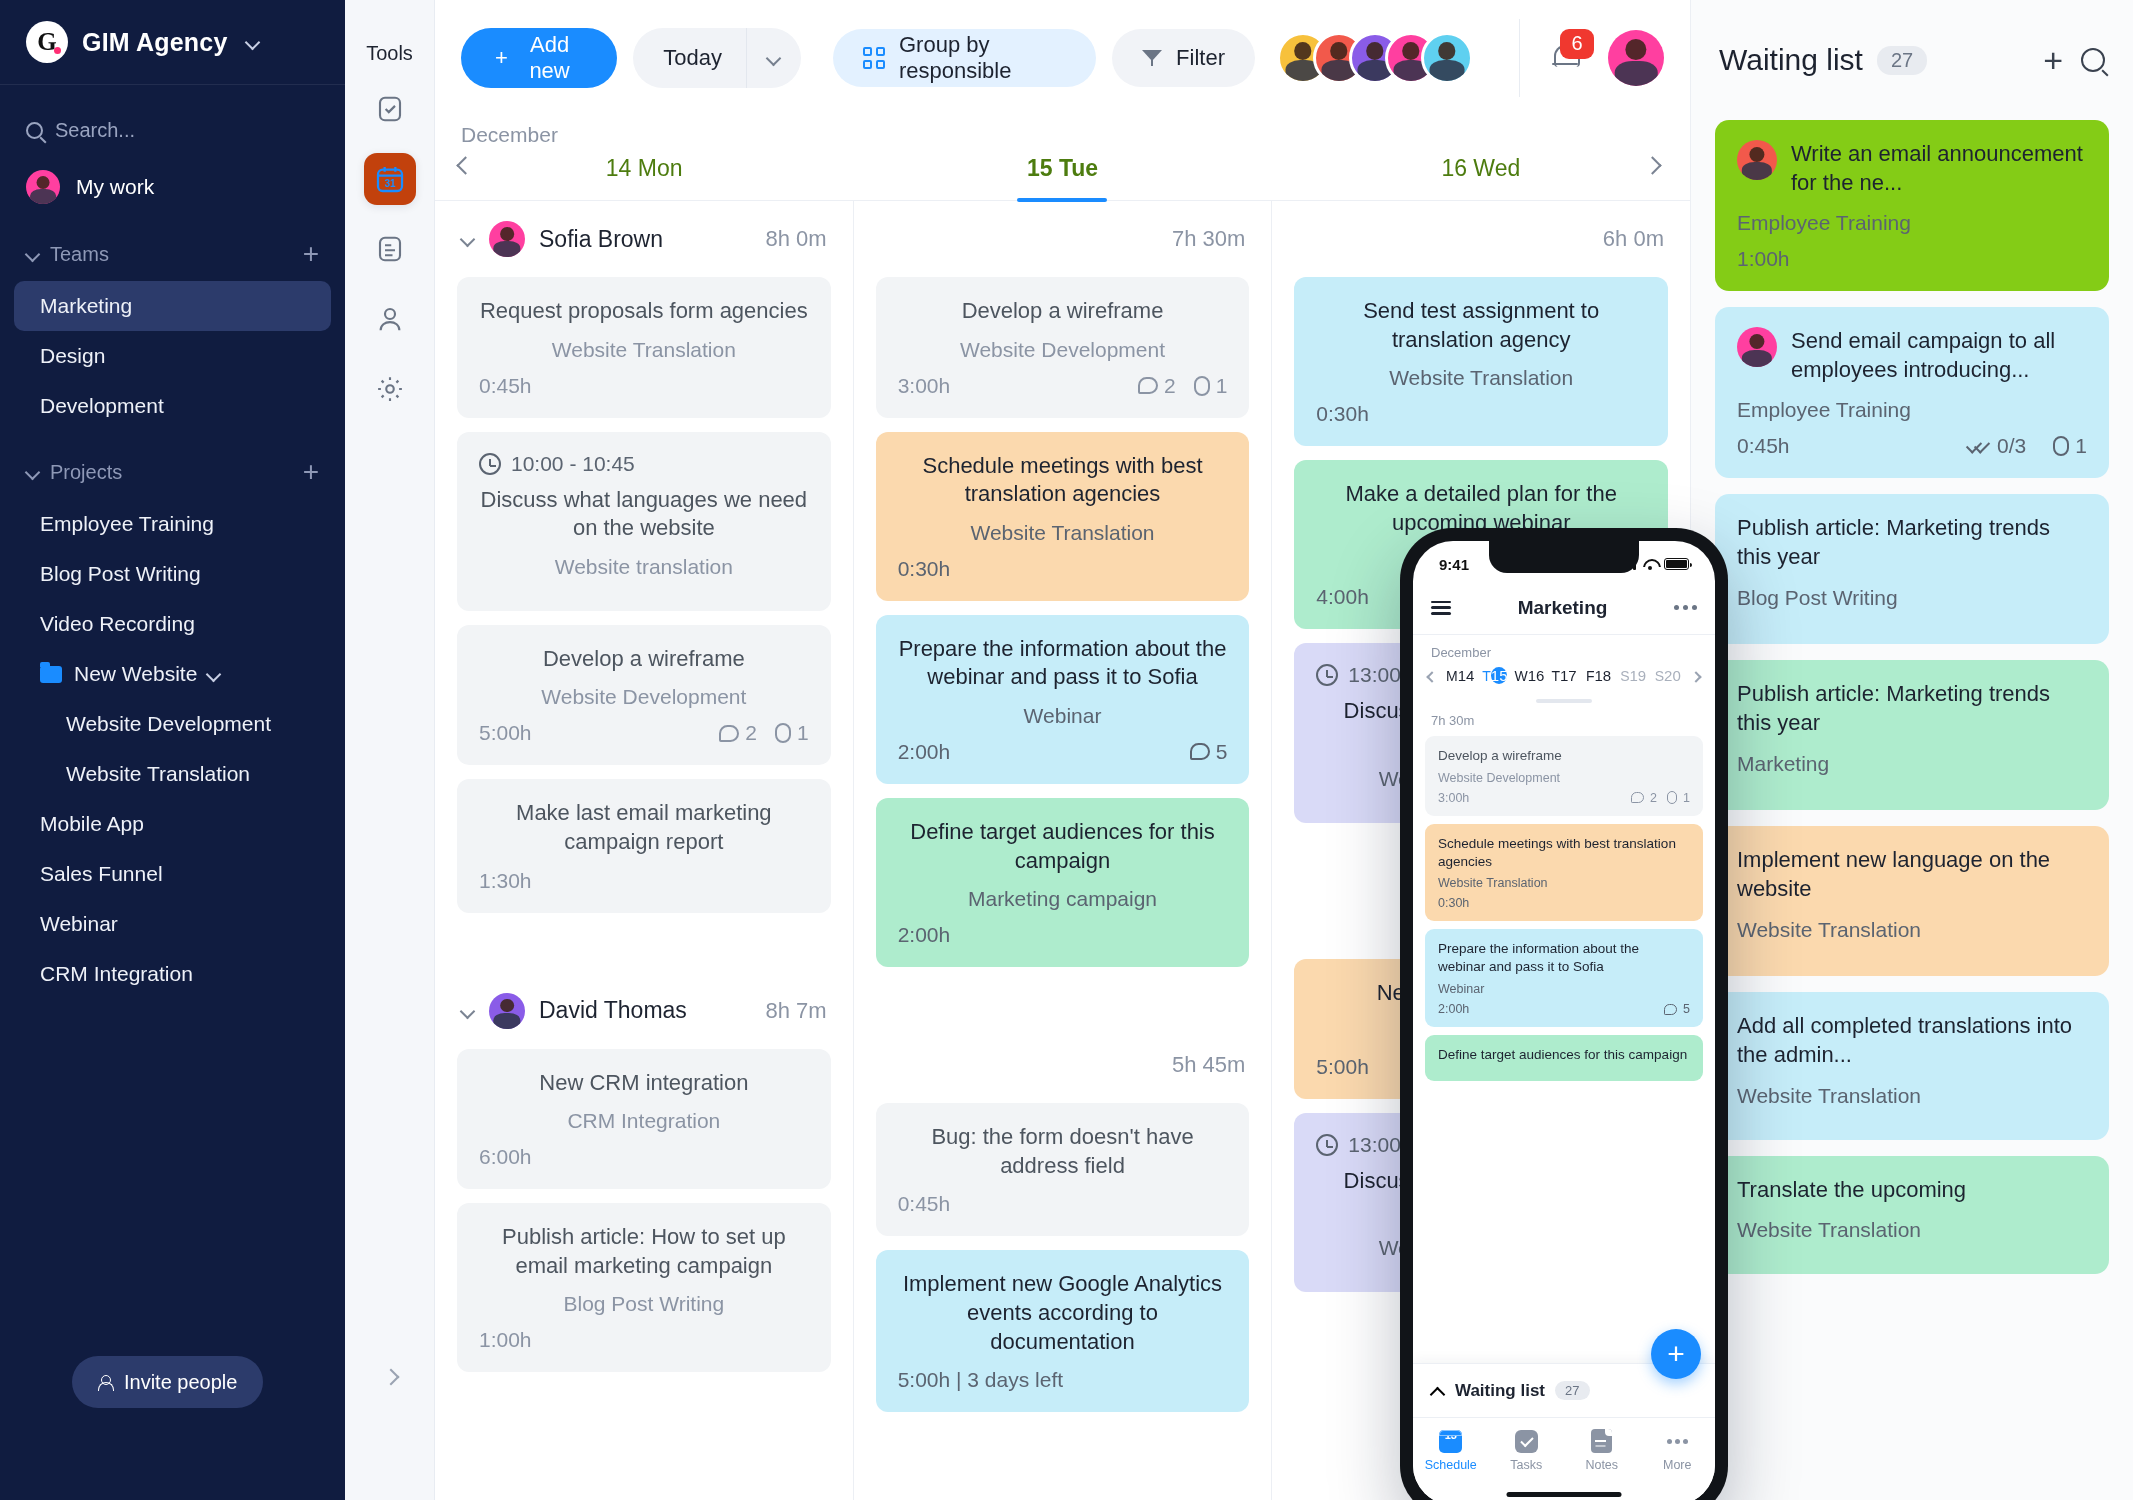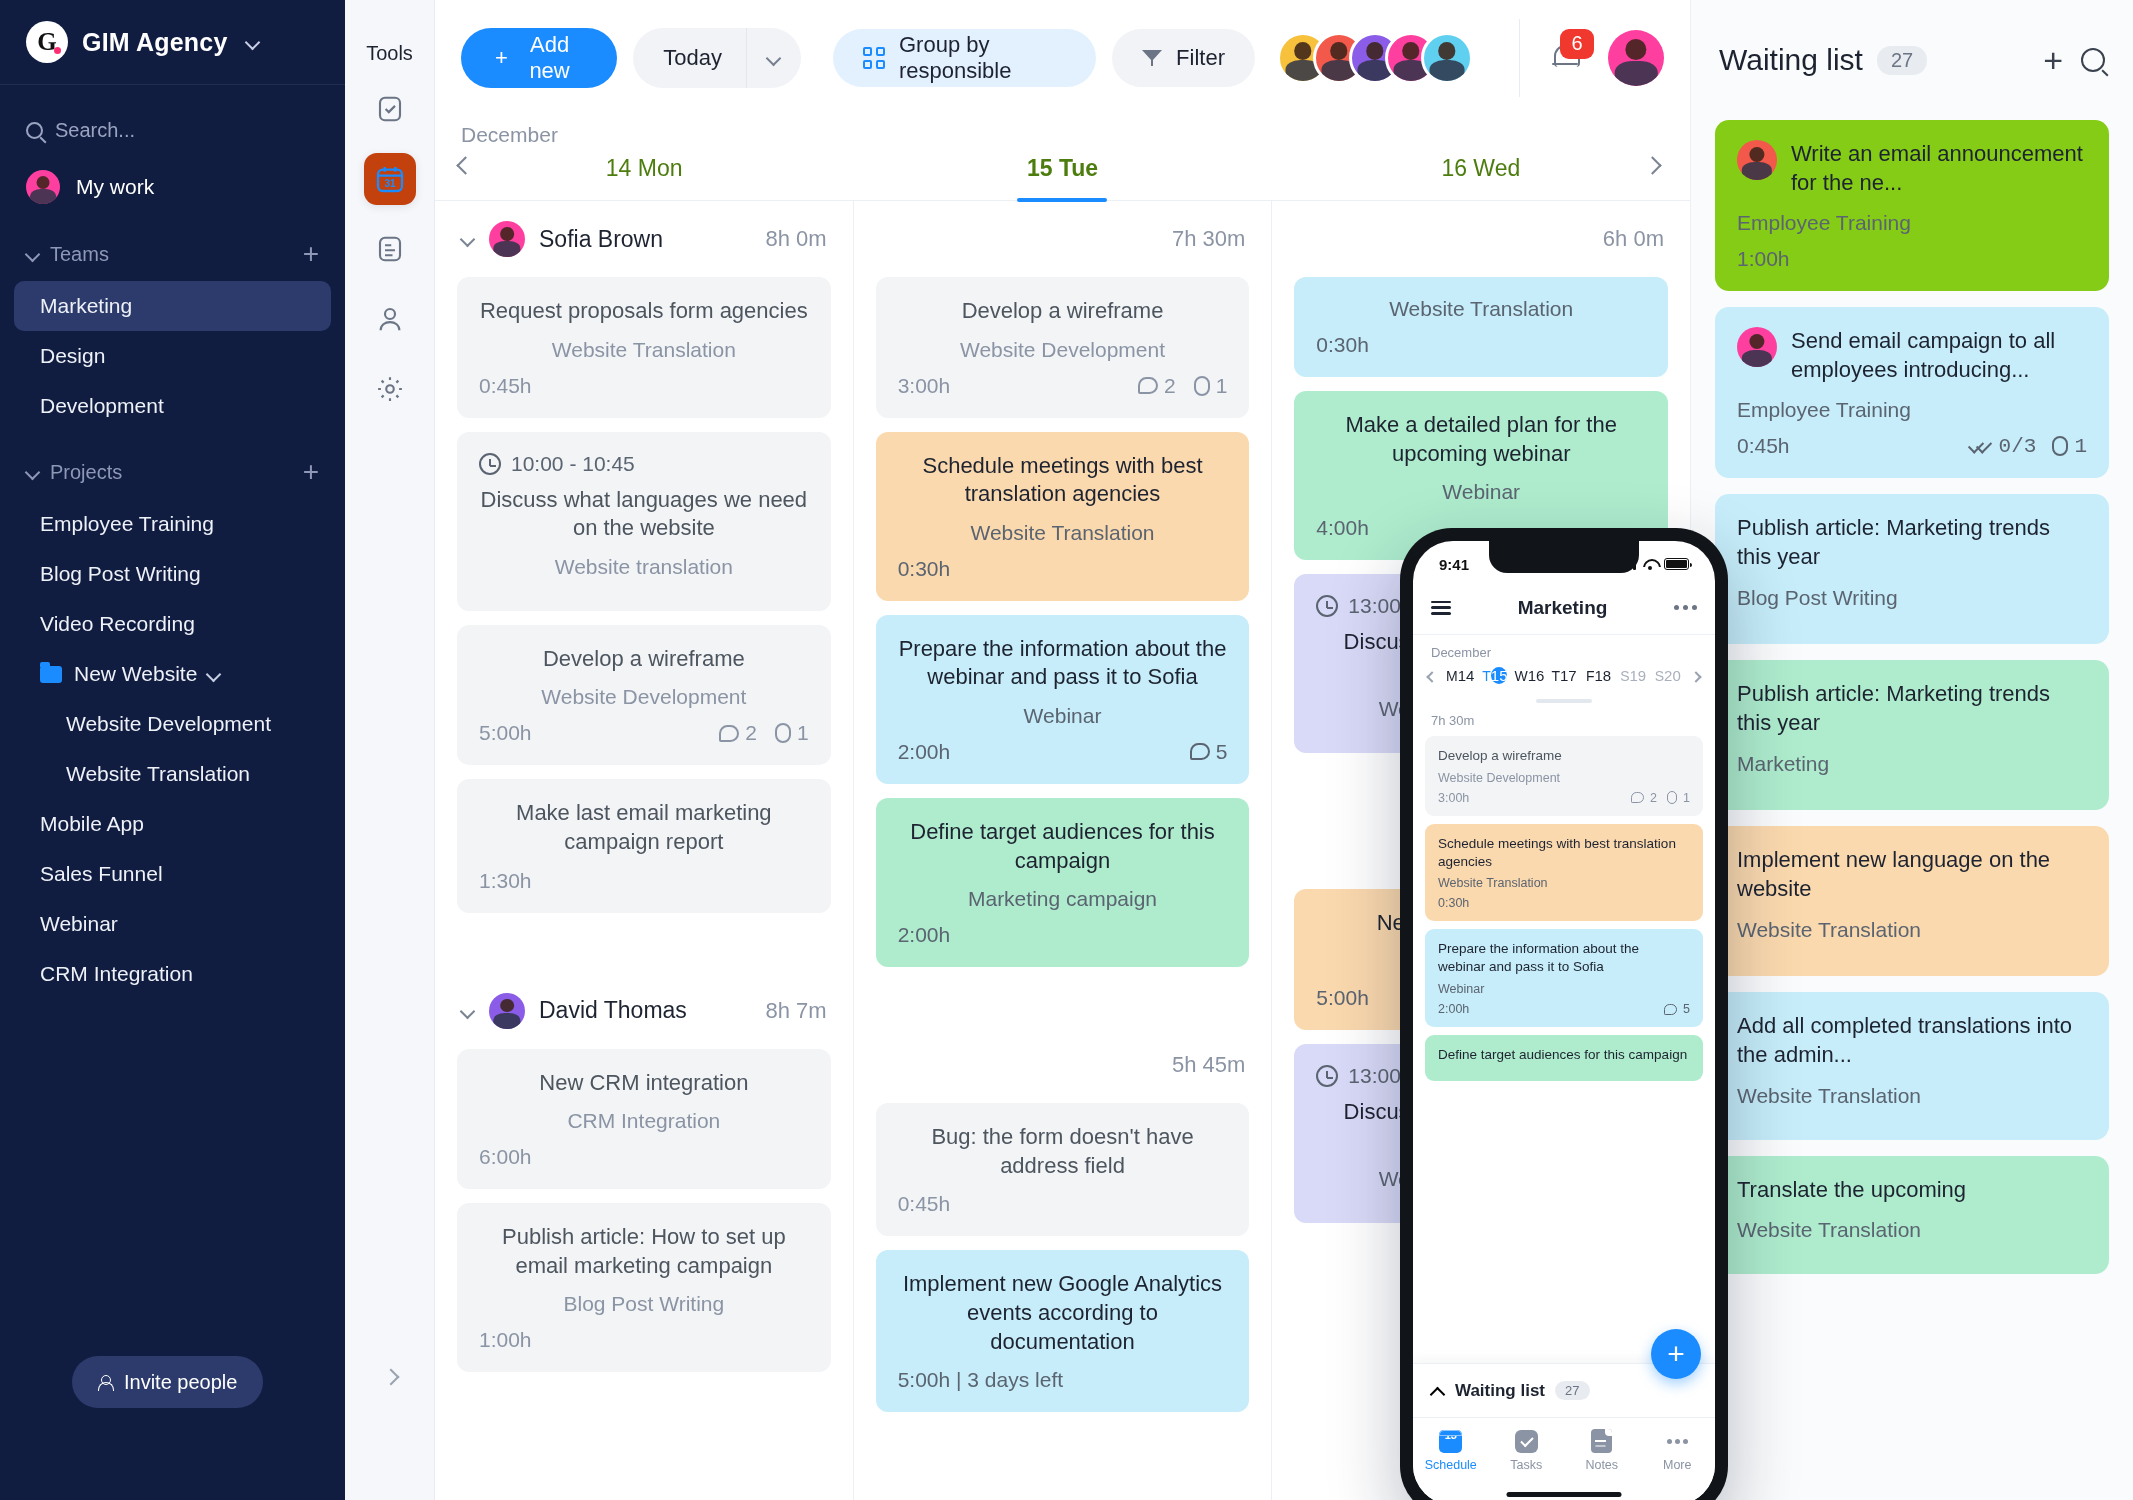--- a/index.html
+++ b/index.html
@@ -267,21 +267,21 @@
     padding: 3px 14px; font-size: 20px;
   }
   .wl-actions { margin-left: auto; display: flex; gap: 18px; align-items: center; color: #3a424f; }
   .plus-ic { font-size: 34px; line-height: 1; font-weight: 300; }
   .wl-cards { padding: 0 24px; }
   .wl-card { border-radius: 14px; padding: 20px 22px; margin-bottom: 16px; }
   .wl-card .row1 { display: flex; gap: 14px; margin-bottom: 14px; }
   .wl-card .t { font-size: 22px; line-height: 1.3; color: #1d2330; flex: 1 1 auto; }
   .wl-card .p { font-size: 21px; color: #5b6471; margin-bottom: 12px; }
   .wl-card .b { font-size: 21px; color: #5b6471; display: flex; align-items: center; }
-  .wl-card .b .icons { margin-left: auto; display: flex; gap: 16px; align-items: center; font-family: Liberation Mono, monospace; }
+  .wl-card .b .icons { margin-left: auto; display: flex; gap: 27px; align-items: center; }
   .chk2-ic { width: 24px; height: 14px; position: relative; display:block; }
   .chk2-ic::before, .chk2-ic::after {
     content:""; position:absolute; top: 2px; width: 12px; height: 7px;
     border-left: 2.2px solid currentColor; border-bottom: 2.2px solid currentColor;
     transform: rotate(-45deg);
   }
   .chk2-ic::before { left: 0; }
   .chk2-ic::after { left: 8px; }
 
   
@@ -705,20 +705,21 @@
           </div>
         </div>
       </div>
 
       <div class="day-col">
         <div class="grp-head">
           <span class="grp-time">6h 0m</span>
         </div>
         <div class="cards">
           <div class="card c-colored" style="background:#c6edf9">
+            <div class="title">Send test assignment to translation agency</div>
             <div class="proj">Website Translation</div>
             <div class="meta">
                 <span>0:30h</span>
               </div>
           </div>
           <div class="card c-colored" style="background:#aeeccd">
             <div class="title">Make a detailed plan for the upcoming webinar</div>
             <div class="proj">Webinar</div>
             <div class="meta">
                 <span>4:00h</span>

